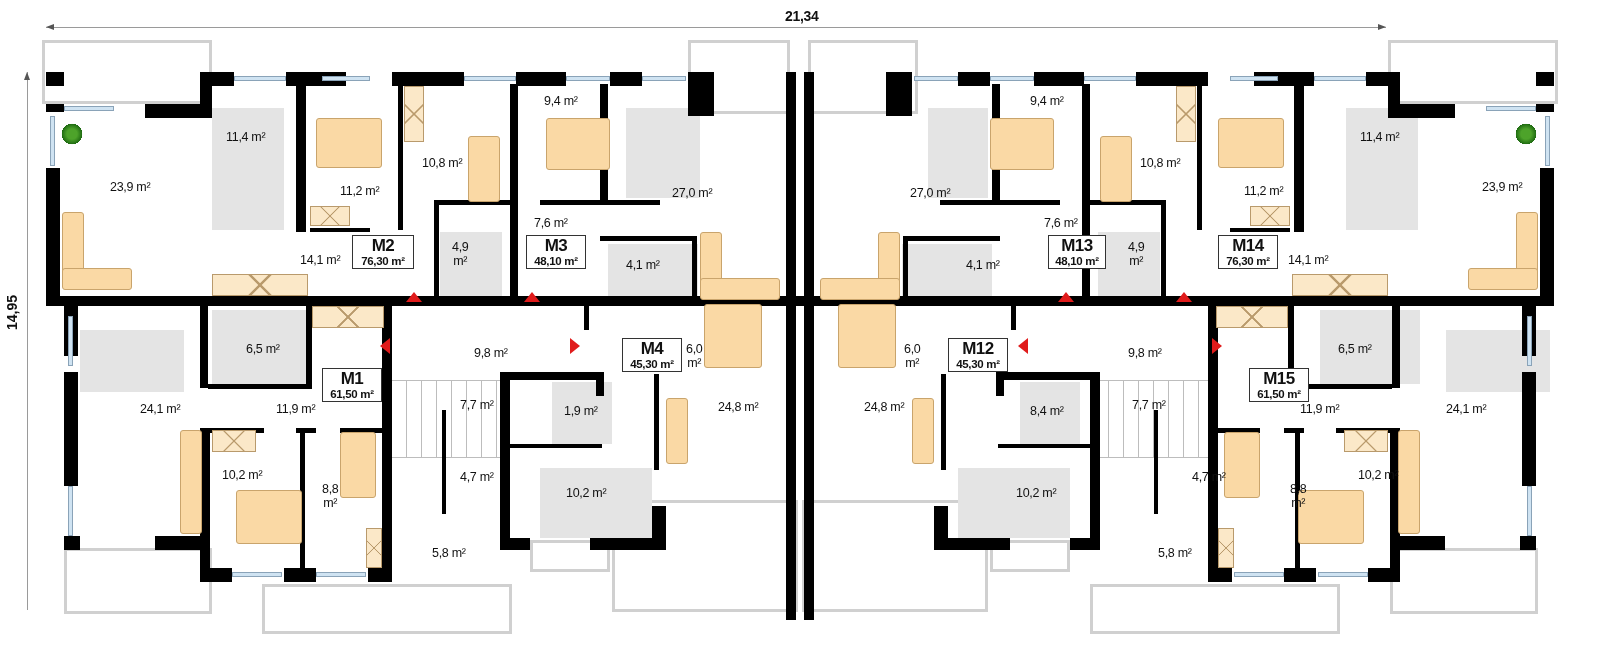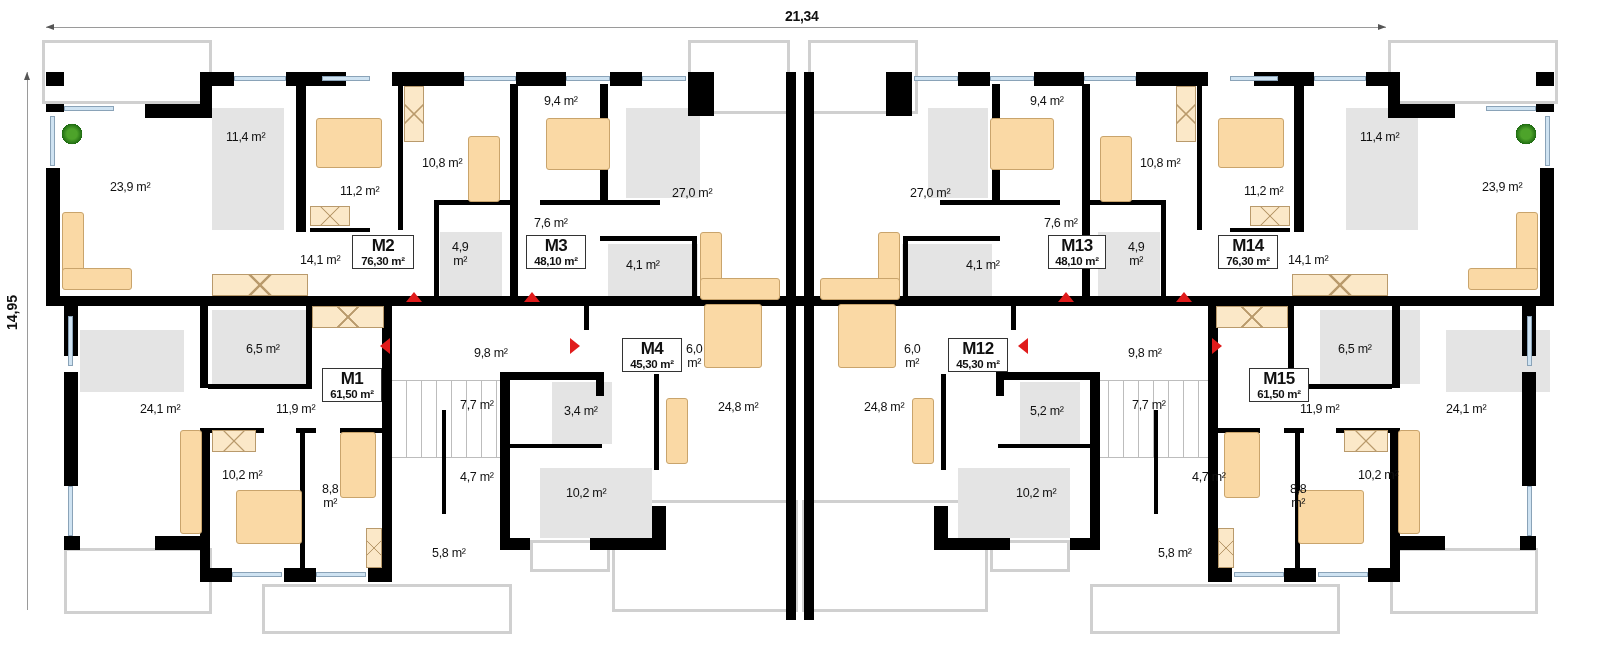--- a/index.html
+++ b/index.html
@@ -320,34 +320,34 @@
   <div class="room" style="left:322px;top:482px;">
     <span class="u">8,8</span>
     <span class="u">m²</span>
   </div>
 
   <div class="room" style="left:474px;top:346px;">9,8 m²</div>
   <div class="room" style="left:460px;top:398px;">7,7 m²</div>
   <div class="room" style="left:460px;top:470px;">4,7 m²</div>
   <div class="room" style="left:432px;top:546px;">5,8 m²</div>
 
-  <div class="room" style="left:564px;top:404px;">3,4 m²</div>
+  <div class="room" style="left:564px;top:404px;">1,9 m²</div>
   <div class="room" style="left:566px;top:486px;">10,2 m²</div>
   <div class="room" style="left:718px;top:400px;">24,8 m²</div>
   <div class="room" style="left:686px;top:342px;">
     <span class="u">6,0</span>
     <span class="u">m²</span>
   </div>
 
   <div class="room" style="left:904px;top:342px;">
     <span class="u">6,0</span>
     <span class="u">m²</span>
   </div>
   <div class="room" style="left:864px;top:400px;">24,8 m²</div>
-  <div class="room" style="left:1030px;top:404px;">5,2 m²</div>
+  <div class="room" style="left:1030px;top:404px;">8,4 m²</div>
   <div class="room" style="left:1016px;top:486px;">10,2 m²</div>
 
   <div class="room" style="left:1128px;top:346px;">9,8 m²</div>
   <div class="room" style="left:1132px;top:398px;">7,7 m²</div>
   <div class="room" style="left:1192px;top:470px;">4,7 m²</div>
   <div class="room" style="left:1158px;top:546px;">5,8 m²</div>
 
   <div class="room" style="left:910px;top:186px;">27,0 m²</div>
   <div class="room" style="left:1030px;top:94px;">9,4 m²</div>
   <div class="room" style="left:1044px;top:216px;">7,6 m²</div>

